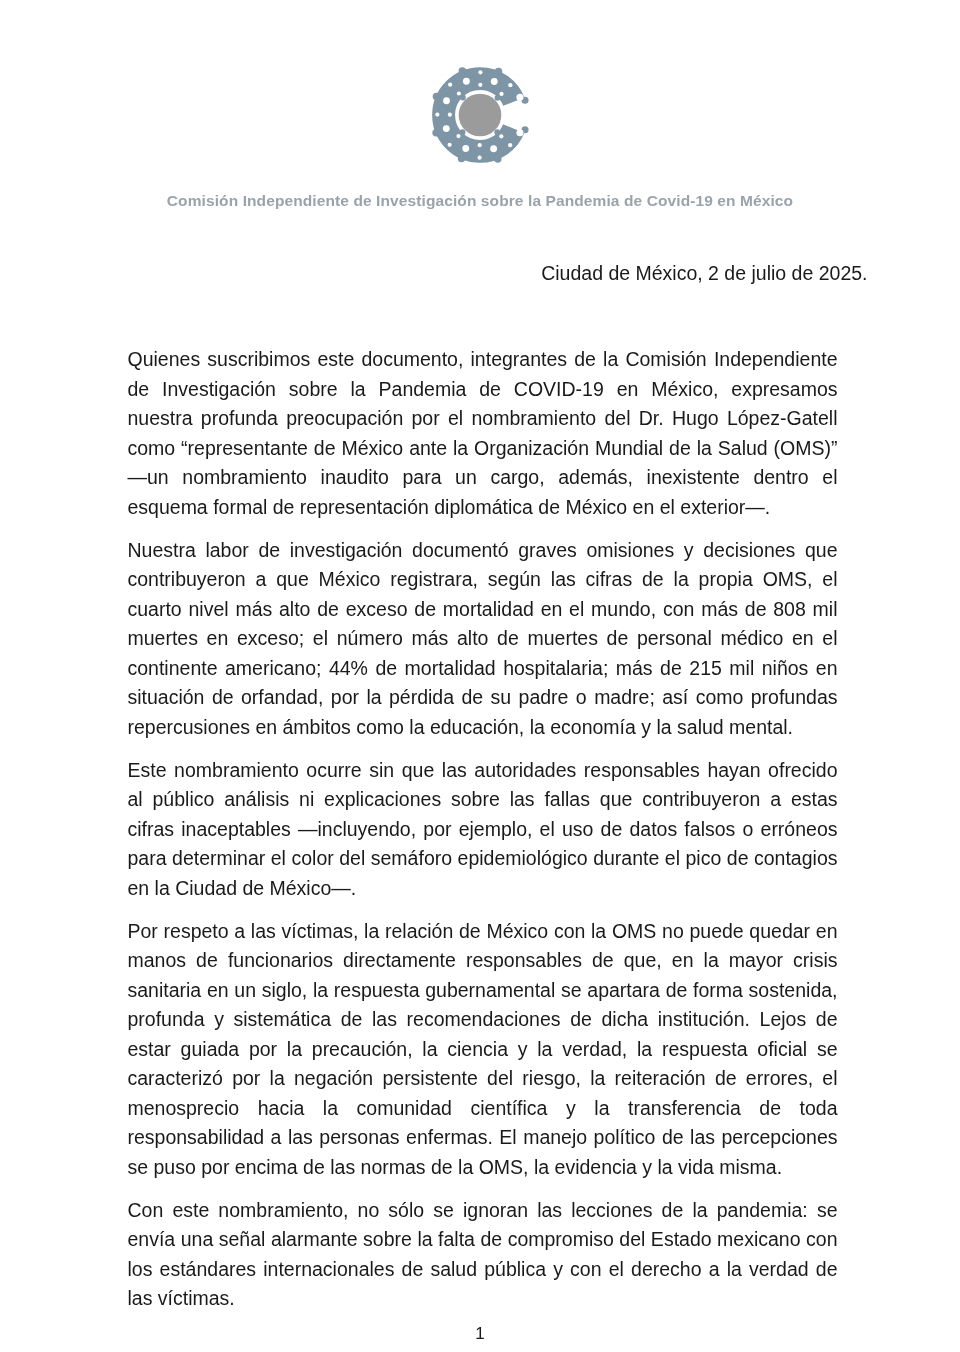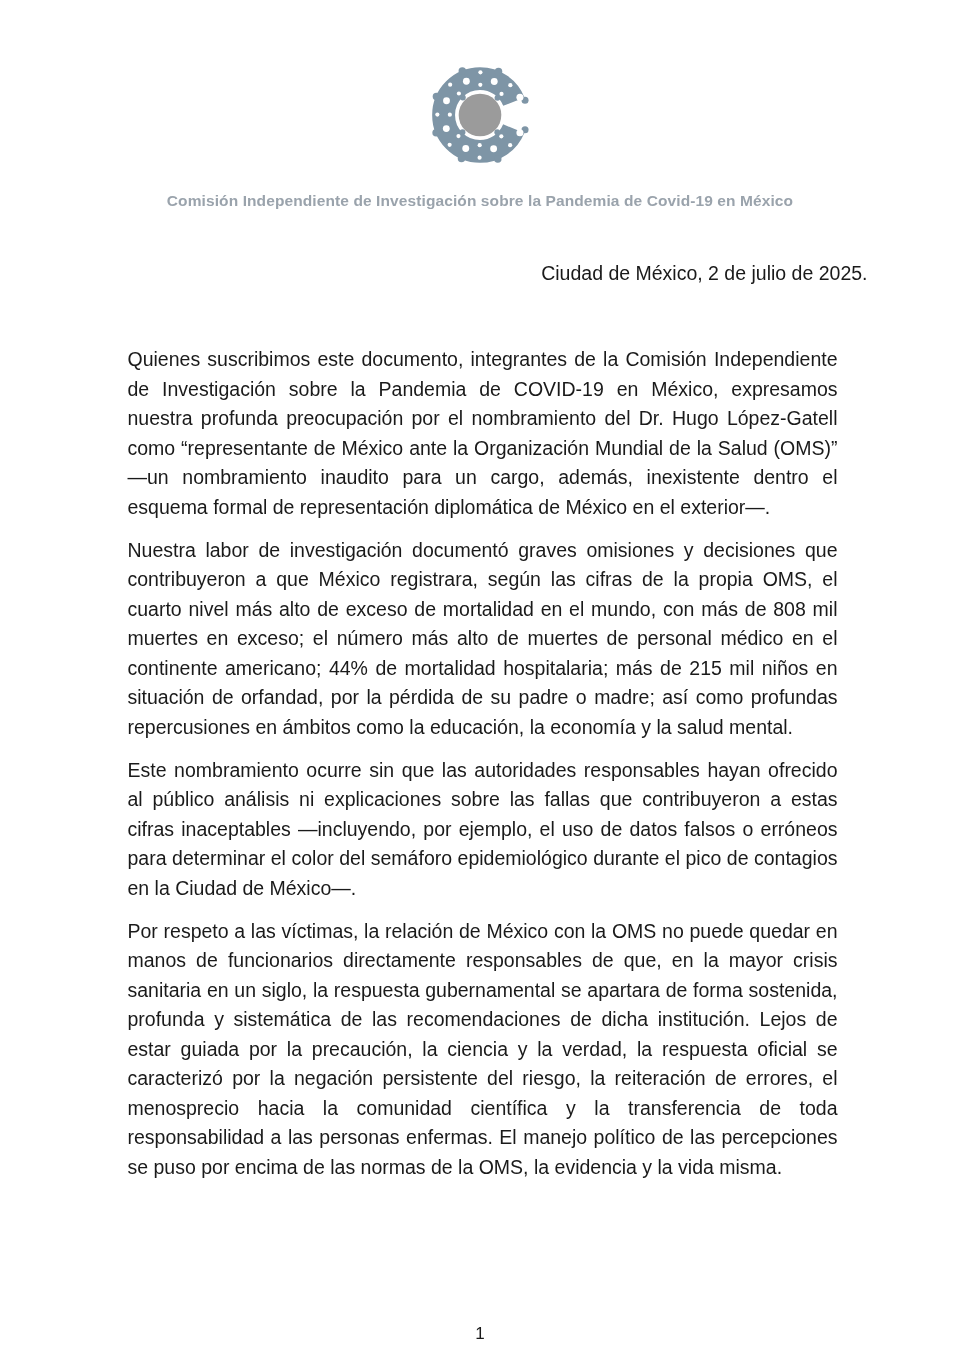--- a/index.html
+++ b/index.html
@@ -117,17 +117,18 @@
 
   <div class="org-name" style="color: rgb(154, 163, 172);">Comisión Independiente de Investigación sobre la Pandemia de Covid-19 en México</div>
 
   <div class="dateline">Ciudad de México, 2 de julio de 2025.</div>
 
   <div class="letter-body">
     <p>Quienes suscribimos este documento, integrantes de la Comisión Independiente de Investigación sobre la Pandemia de COVID-19 en México, expresamos nuestra profunda preocupación por el nombramiento del Dr. Hugo López-Gatell como “representante de México ante la Organización Mundial de la Salud (OMS)” —un nombramiento inaudito para un cargo, además, inexistente dentro el esquema formal de representación diplomática de México en el exterior—.</p>
     <p>Nuestra labor de investigación documentó graves omisiones y decisiones que contribuyeron a que México registrara, según las cifras de la propia OMS, el cuarto nivel más alto de exceso de mortalidad en el mundo, con más de 808 mil muertes en exceso; el número más alto de muertes de personal médico en el continente americano; 44% de mortalidad hospitalaria; más de 215 mil niños en situación de orfandad, por la pérdida de su padre o madre; así como profundas repercusiones en ámbitos como la educación, la economía y la salud mental.</p>
     <p>Este nombramiento ocurre sin que las autoridades responsables hayan ofrecido al público análisis ni explicaciones sobre las fallas que contribuyeron a estas cifras inaceptables —incluyendo, por ejemplo, el uso de datos falsos o erróneos para determinar el color del semáforo epidemiológico durante el pico de contagios en la Ciudad de México—.</p>
     <p>Por respeto a las víctimas, la relación de México con la OMS no puede quedar en manos de funcionarios directamente responsables de que, en la mayor crisis sanitaria en un siglo, la respuesta gubernamental se apartara de forma sostenida, profunda y sistemática de las recomendaciones de dicha institución. Lejos de estar guiada por la precaución, la ciencia y la verdad, la respuesta oficial se caracterizó por la negación persistente del riesgo, la reiteración de errores, el menosprecio hacia la comunidad científica y la transferencia de toda responsabilidad a las personas enfermas. El manejo político de las percepciones se puso por encima de las normas de la OMS, la evidencia y la vida misma.</p>
+    <p>Con este nombramiento, no sólo se ignoran las lecciones de la pandemia: se envía una señal alarmante sobre la falta de compromiso del Estado mexicano con los estándares internacionales de salud pública y con el derecho a la verdad de las víctimas.</p>
   </div>
 
   <div class="page-footer">1</div>
 
 </div>
 
 </body></html>

